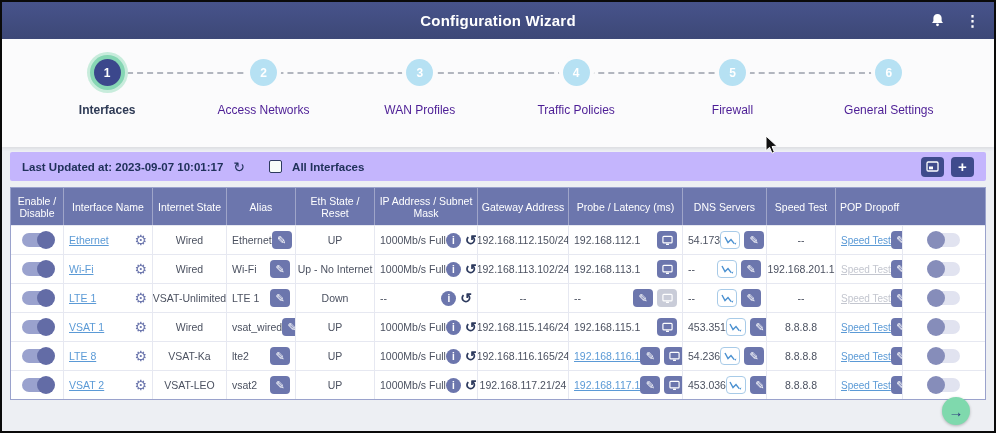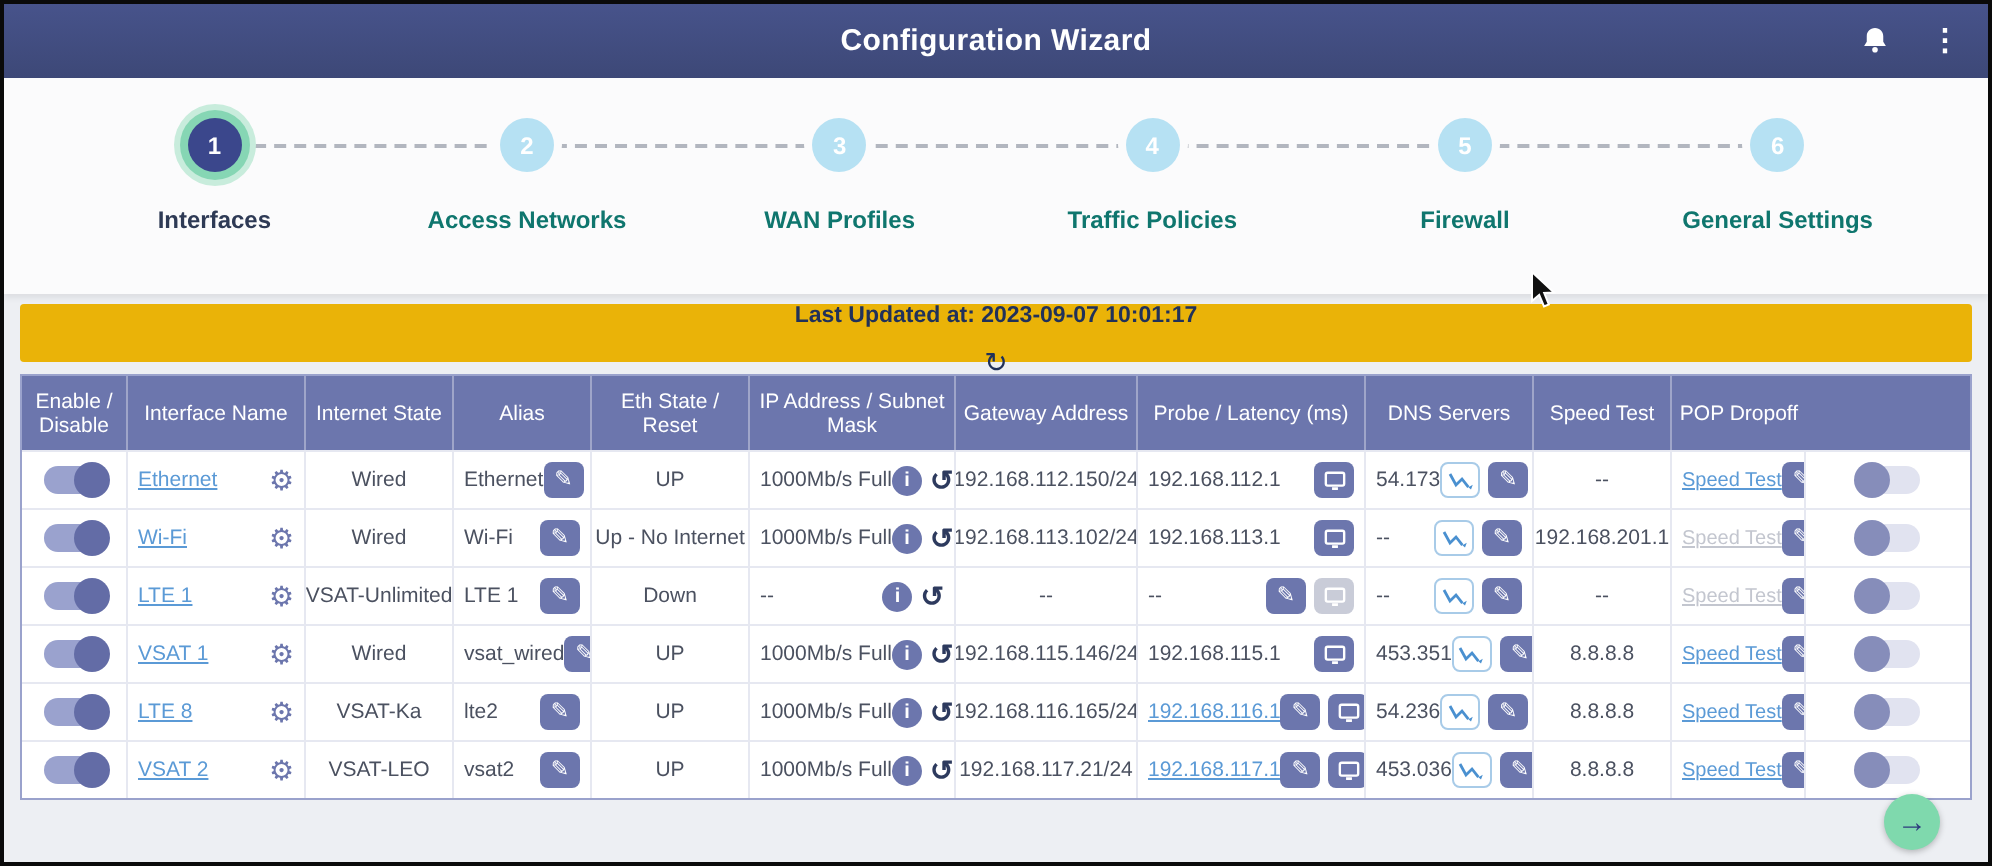--- a/index.html
+++ b/index.html
@@ -30,27 +30,27 @@
     border-top:2px dashed #b2b6bf;
   }
   .step{ flex:1; display:flex; flex-direction:column; align-items:center; position:relative; cursor:pointer; }
   .step-circle{
     width:27px; height:27px; border-radius:50%; background:#b6e1f3;
     color:#fff; font-size:12px; font-weight:bold;
     display:flex; align-items:center; justify-content:center;
     box-shadow:0 0 0 4px #fbfbfc; z-index:1;
   }
   .step.active .step-circle{ background:#3b478c; box-shadow:0 0 0 4px #86d6b4, 0 0 0 7px #c8ecdc; }
-  .step-label{ margin-top:17px; font-size:12px; color:#0f766e;font-weight:bold; }
+  .step-label{ margin-top:17px; font-size:12px; color:#4c1d95; }
   .step.active .step-label{ color:#2e3a55; font-weight:bold; }
   
   .greenbar{
     position:absolute; top:150px; left:8px; right:8px; height:29px;
-    background:#eab308; border-radius:2px;
-    display:flex; align-items:center; padding:0 12px; gap:10px;flex-direction:column;
+    background:#c4b5fd; border-radius:2px;
+    display:flex; align-items:center; padding:0 12px; gap:10px;
   }
   .gb-text{ font-size:11.5px; font-weight:bold; color:#20315a; }
   .gb-refresh{ font-size:14px; color:#20315a; cursor:pointer; line-height:1; }
   .gb-check{ width:13px; height:13px; border:1.6px solid #2d3a5e; border-radius:2px; background:#f7fcf9; margin-left:14px; cursor:pointer; }
   .gb-right{ margin-left:auto; display:flex; gap:7px; }
   .tb-btn{
     width:23px; height:20px; border:none; border-radius:4px; background:#3f4b8c;
     color:#fff; display:flex; align-items:center; justify-content:center; cursor:pointer;
   }
   .tb-btn .plus{ font-size:15px; font-weight:bold; line-height:1; margin-top:-1px; }

